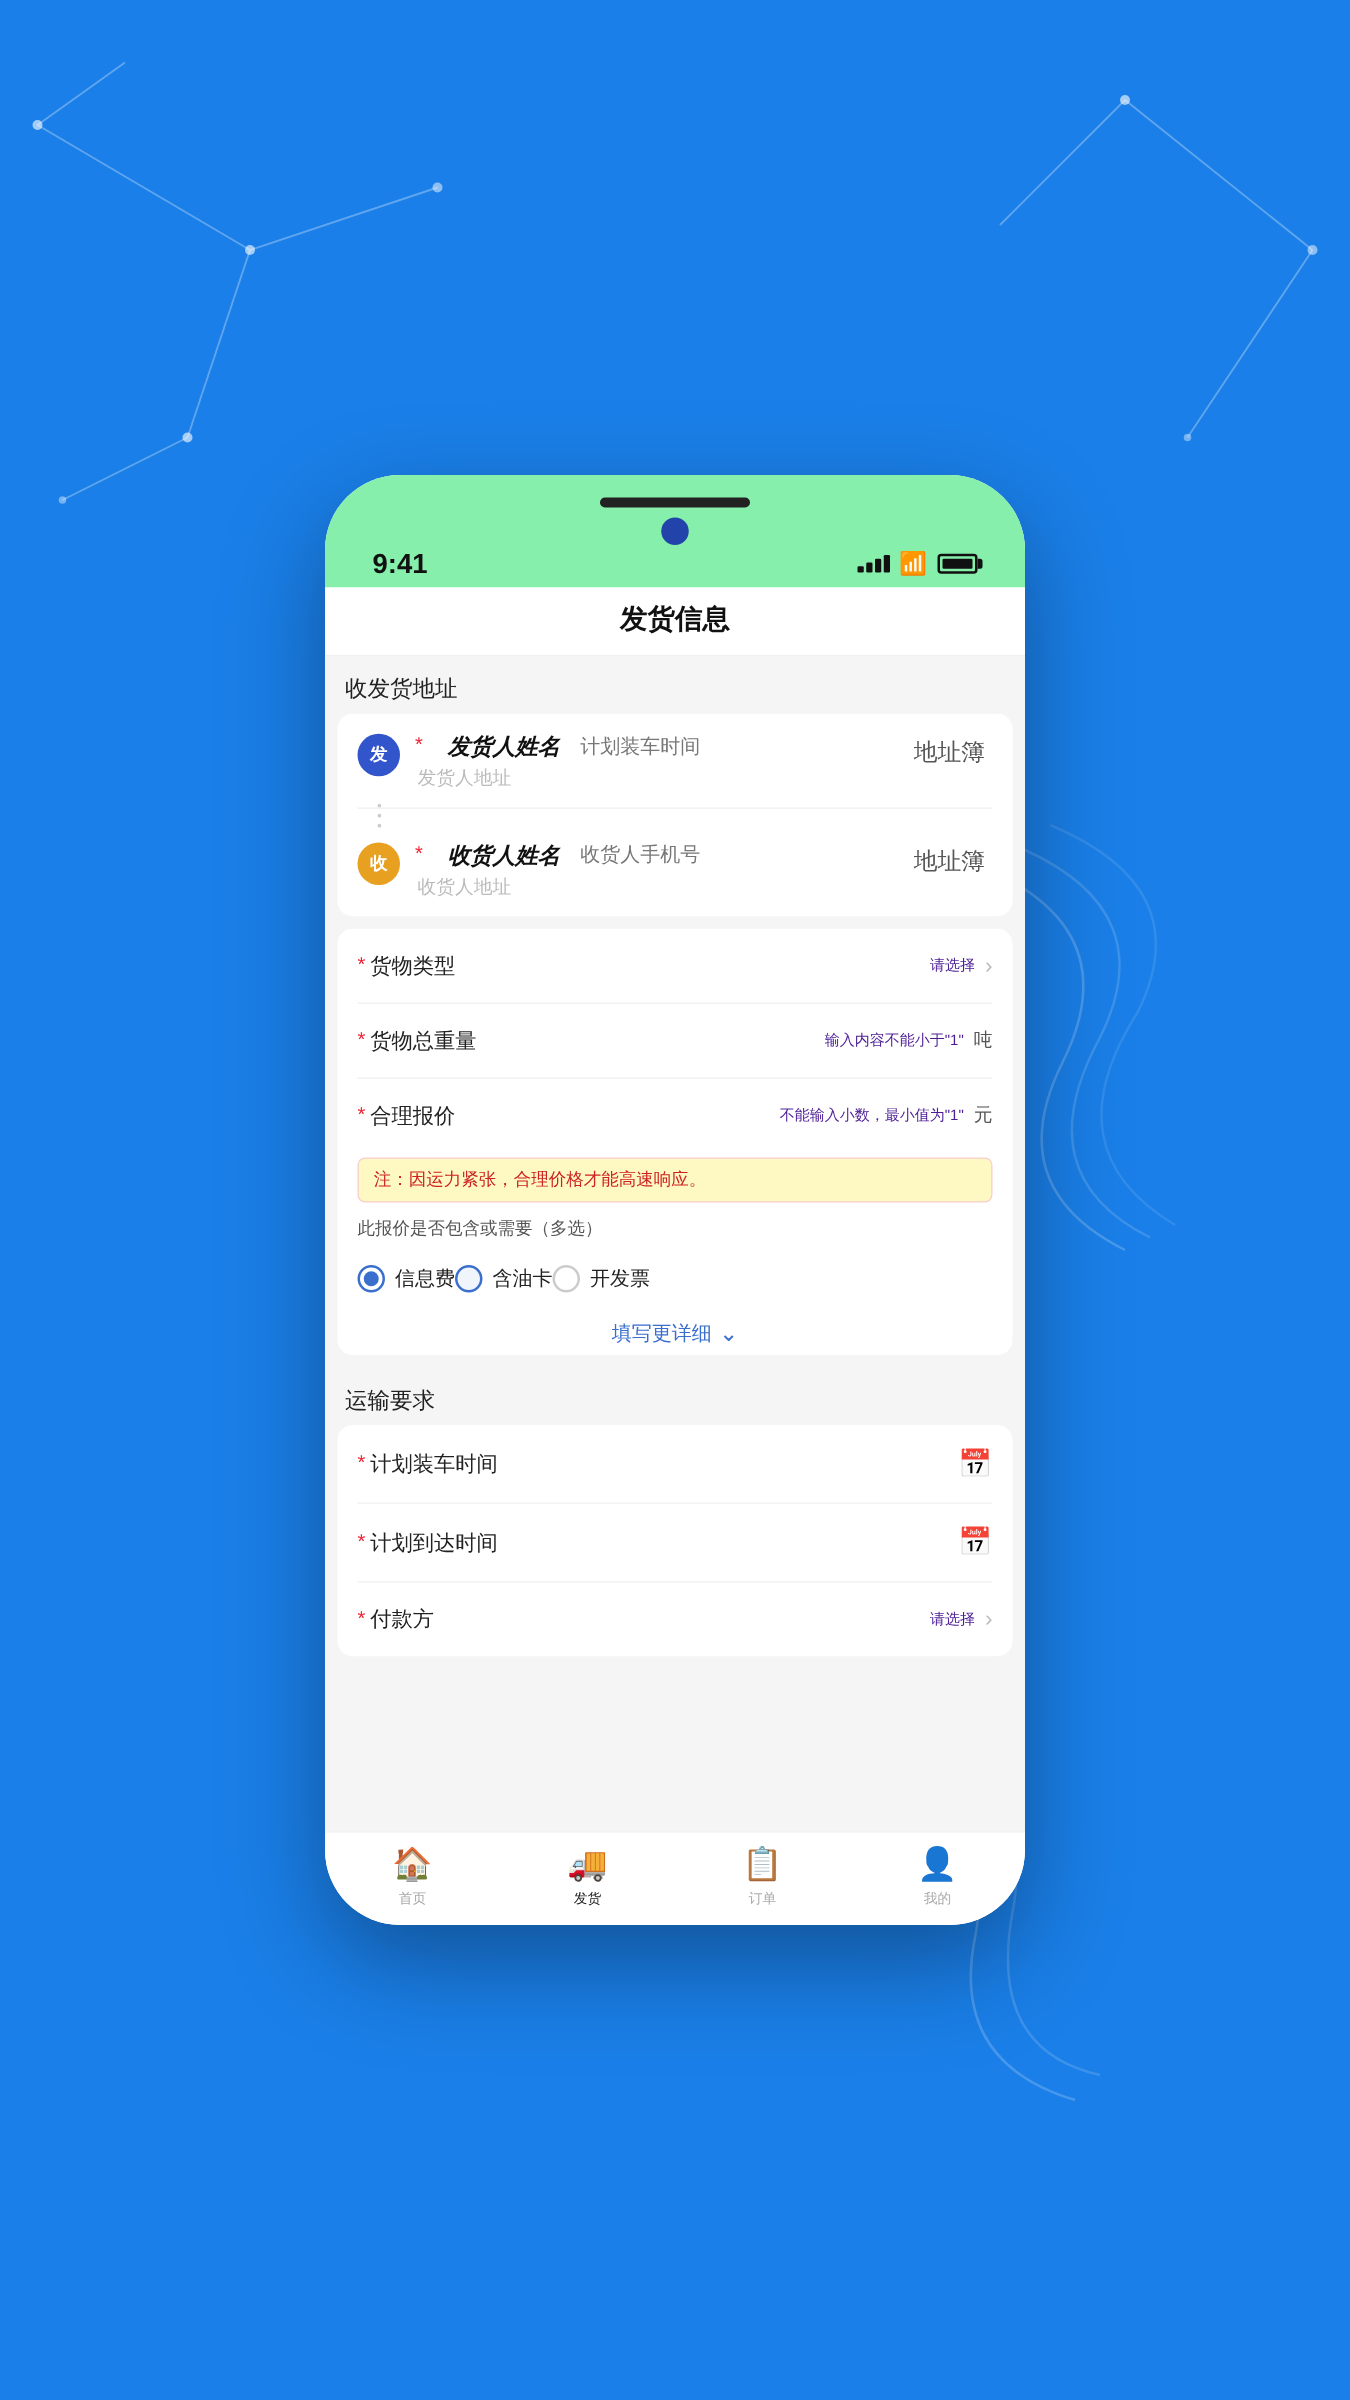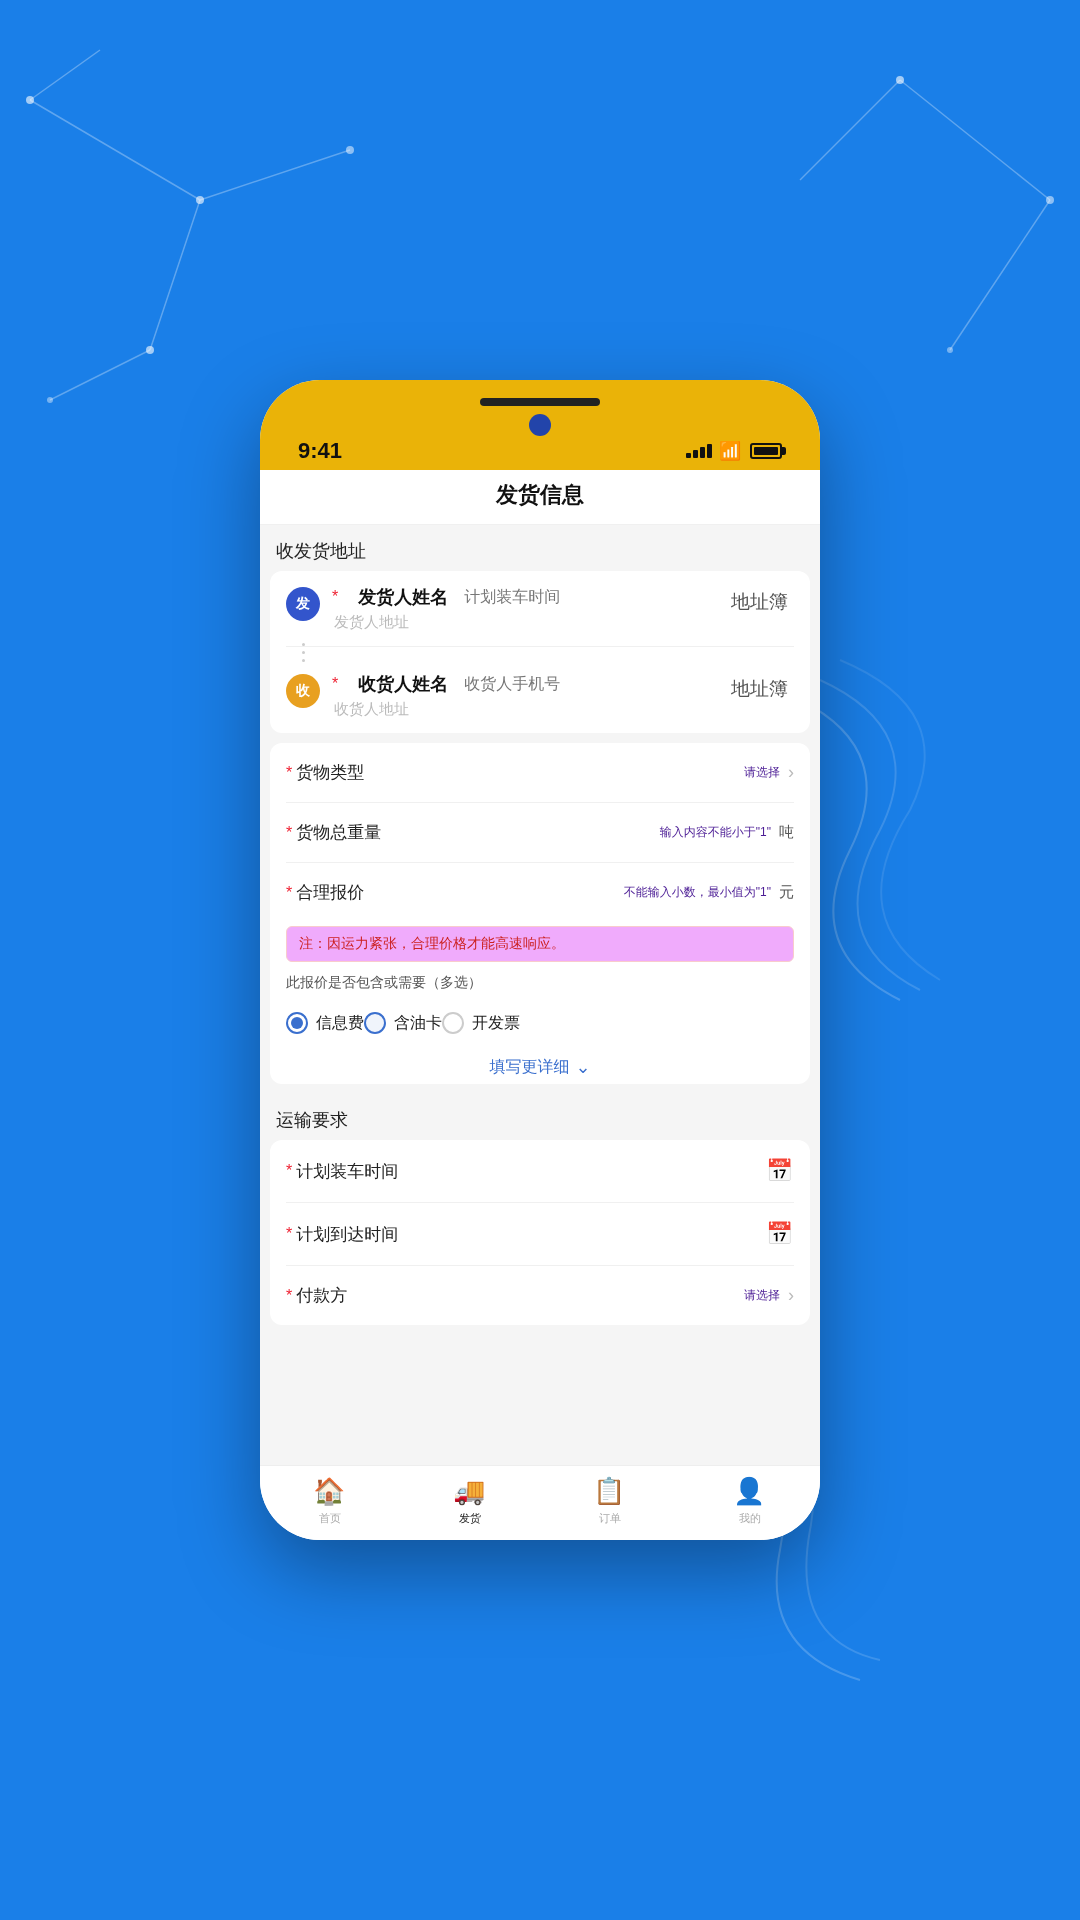--- a/index.html
+++ b/index.html
@@ -27,21 +27,21 @@
       background: #fff;
       border-radius: 60px;
       box-shadow: 0 30px 80px rgba(0,0,0,0.35);
       display: flex;
       flex-direction: column;
       overflow: hidden;
       position: relative;
       z-index: 10;
     }
     .phone-top-bar {
-      background: #eab308;
+      background: #86efac;
       padding: 18px 30px 0 30px;
       display: flex;
       flex-direction: column;
       align-items: center;
     }
     .phone-notch-area {
       width: 100%;
       display: flex;
       justify-content: center;
       margin-bottom: 8px;
@@ -183,20 +183,21 @@
       display: flex;
       align-items: center;
       gap: 16px;
       margin-bottom: 4px;
     }
     .required-star { color: #e23; font-size: 16px; margin-right: 4px; }
     .addr-name {
       font-size: 18px;
       font-weight: 700;
       color: #111;
+      font-style: italic;
     }
     .addr-phone {
       font-size: 16px;
       color: #777;
     }
     .addr-address {
       font-size: 15px;
       color: #bbb;
       padding-left: 2px;
     }
@@ -241,21 +242,21 @@
       color: #bbb;
       font-size: 18px;
       margin-left: 4px;
     }
     .calendar-icon {
       color: #3a6fce;
       font-size: 22px;
     }
     
     .note-box {
-      background: #f0abfc;
+      background: #fef9c3;
       border: 1px solid #f8cccc;
       border-radius: 6px;
       padding: 8px 12px;
       margin: 4px 0 12px 0;
       font-size: 14px;
       color: #cc2222;
     }
     
     .checkbox-question {
       font-size: 14px;

